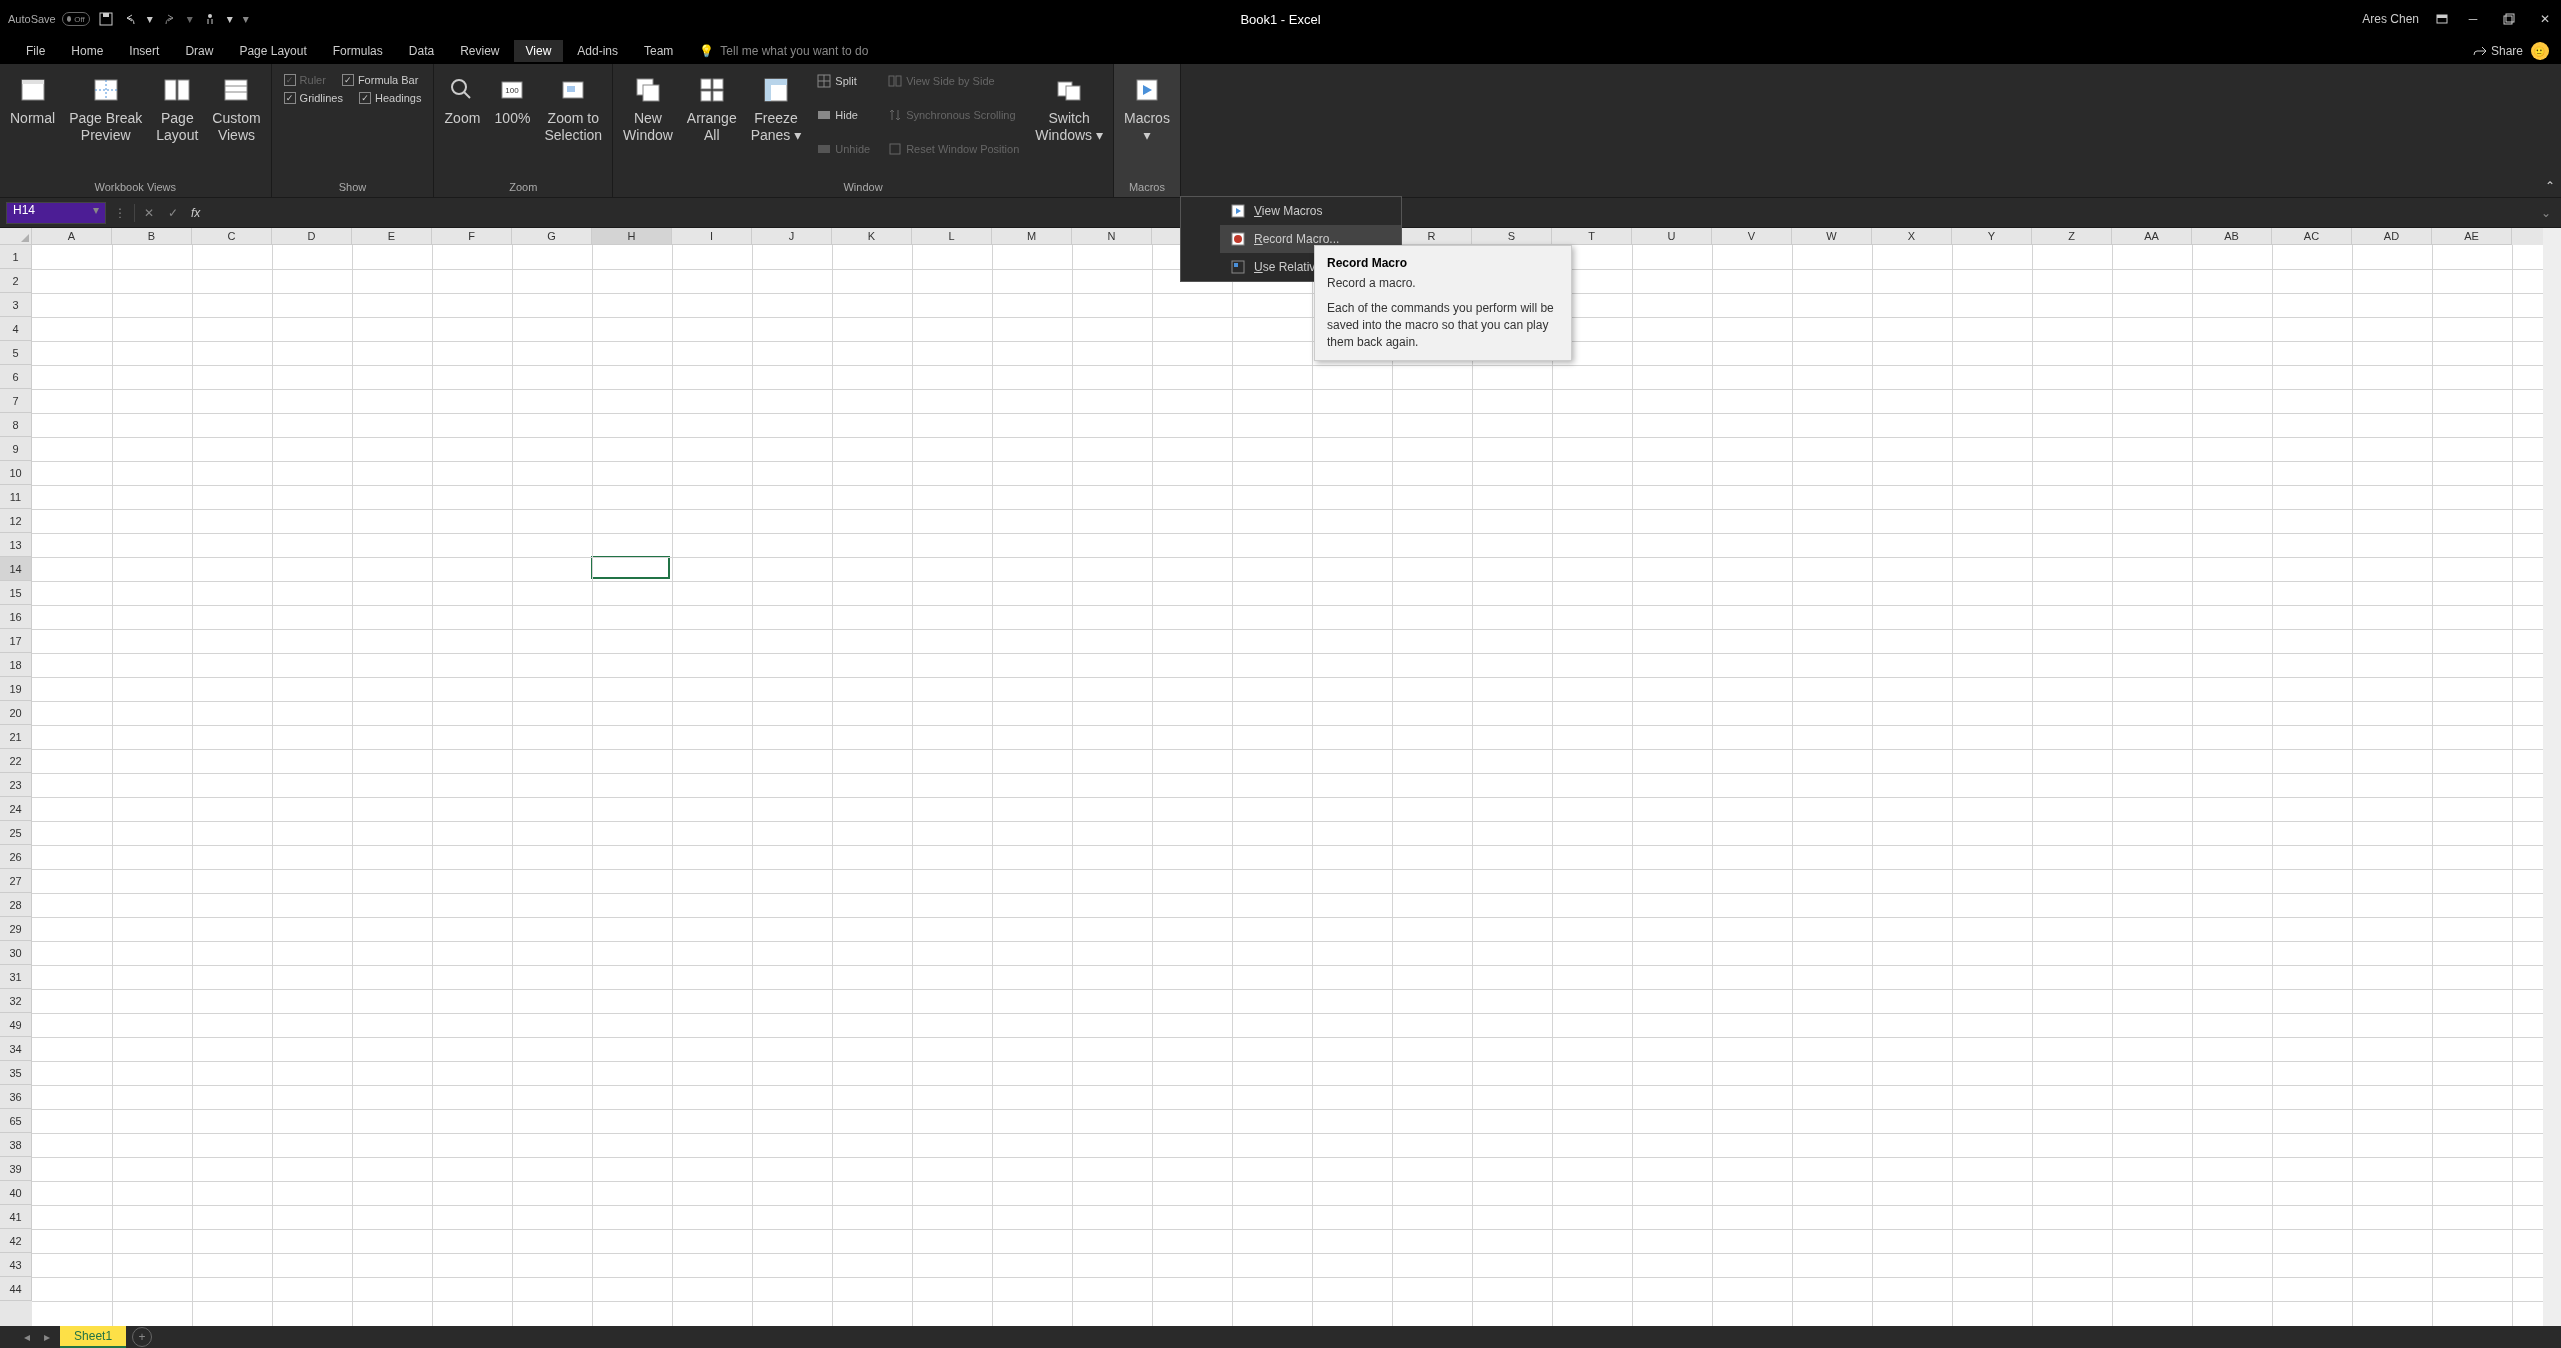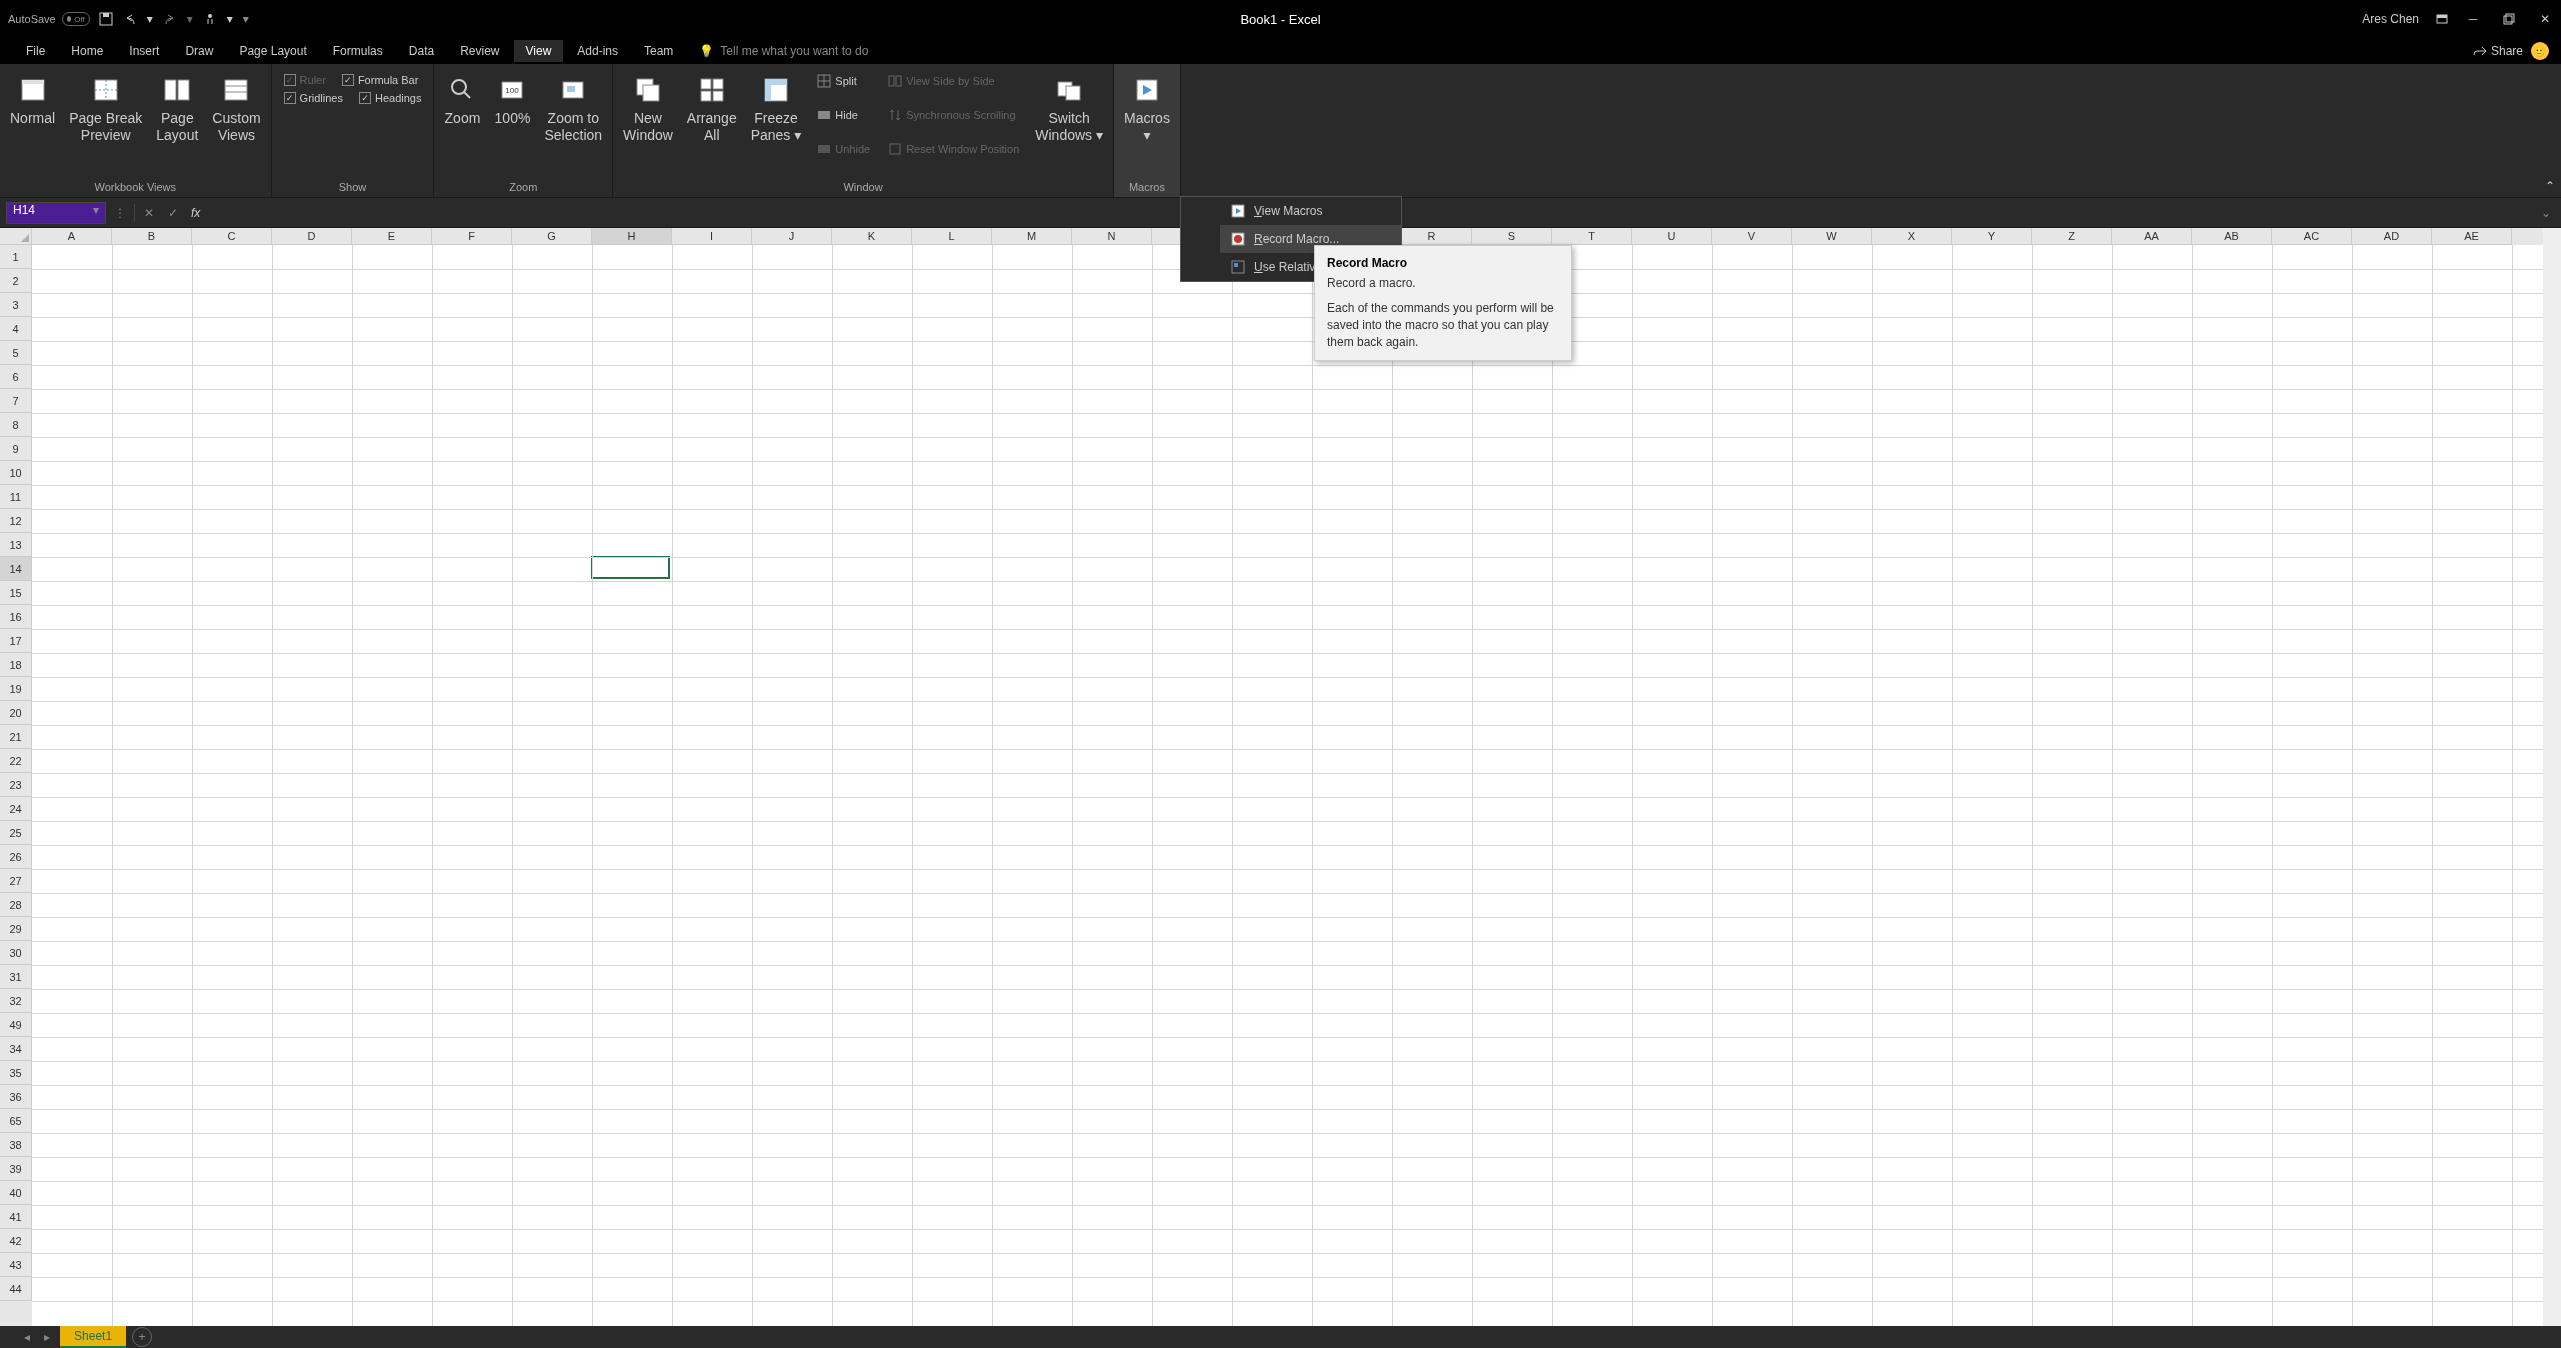--- a/index.html
+++ b/index.html
@@ -80,21 +80,21 @@
 .cells { position: absolute; top: 17px; left: 32px; right: 18px; bottom: 0; background: #fff; }
 .cell-grid-v { position: absolute; top: 0; bottom: 0; width: 1px; background: #d4d4d4; }
 .cell-grid-h { position: absolute; left: 0; right: 0; height: 1px; background: #d4d4d4; }
 .active-cell { position: absolute; border: 2px solid #217346; background: transparent; }
 .vscroll { position: absolute; top: 0; right: 0; width: 18px; bottom: 0; background: #eee; }
 
 
 .sheet-bar { position: absolute; bottom: 0; left: 0; right: 0; height: 22px; background: #2a2a2a; display: flex; align-items: center; padding-left: 20px; gap: 6px; }
 .sheet-nav { color: #888; cursor: pointer; padding: 0 4px; }
 .sheet-tab { padding: 3px 14px; font-size: 12px; cursor: pointer; }
-.sheet-tab.active { background: #eab308; color: #217346; border-bottom: 2px solid #217346; }
+.sheet-tab.active { background: #fde047; color: #217346; border-bottom: 2px solid #217346; }
 .new-sheet { width: 20px; height: 20px; border: 1px solid #666; border-radius: 50%; display: flex; align-items: center; justify-content: center; color: #888; cursor: pointer; font-size: 12px; }
 
 svg { display: block; }
 </style>
 </head>
 <body>
 
 <div class="titlebar">
   <div class="titlebar-left">
     <div class="autosave">

